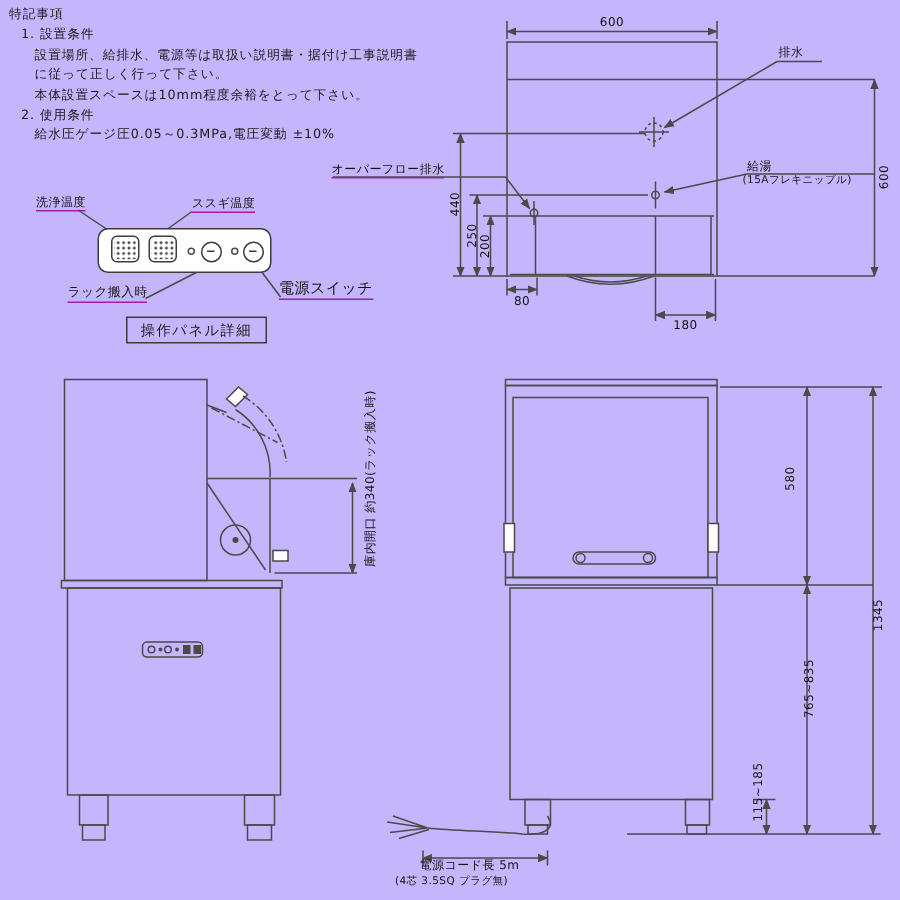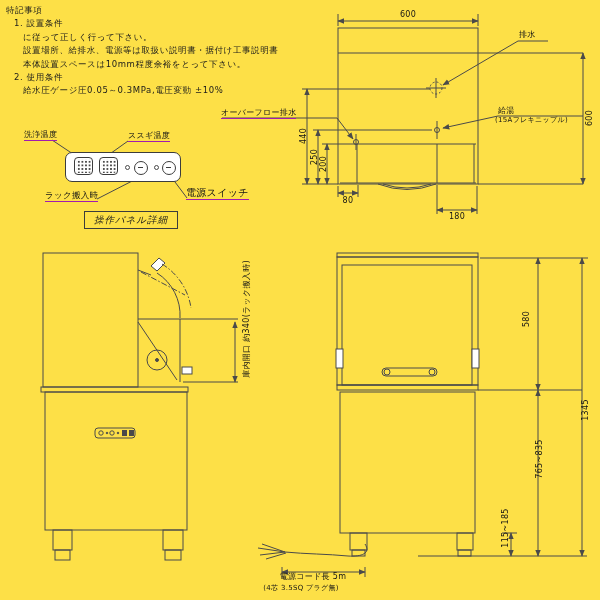--- a/index.html
+++ b/index.html
@@ -1,16 +1,16 @@
 <!DOCTYPE html>
 <html><head>
 <meta charset="utf-8">
 <style>
   html,body{margin:0;padding:0;background:#fff;}
-  .page{position:relative;width:600px;height:600px;background:#fde047;overflow:hidden;
+  .page{position:relative;width:600px;height:600px;background:#c4b5fd;overflow:hidden;
         font-family:"DejaVu Sans","Liberation Sans",sans-serif;color:#111;}
   svg{position:absolute;overflow:visible;}
   .lbl{position:absolute;white-space:nowrap;font-size:8px;line-height:1;color:#141414;letter-spacing:.3px;}
   .center{transform:translate(-50%,-50%);}
   .vert{transform:translate(-50%,-50%) rotate(-90deg);}
   .ul{border-bottom:1px solid #a21caf;padding-bottom:1px;}
   .f7{font-size:7px;}
   .notes{position:absolute;left:6px;top:4px;font-size:8.5px;line-height:13.4px;letter-spacing:.6px;color:#1a1a1a;}
   .notes .n1{margin-left:8px;}
   .notes .n2{margin-left:17px;}
@@ -19,33 +19,33 @@
   .disp{position:absolute;width:19px;height:18px;border:1.6px solid #3c3c3c;border-radius:4px;
         background-image:radial-gradient(circle,#4a4a4a .8px,transparent 1.1px);
         background-size:3.6px 3.6px;background-position:2px 2px;background-clip:content-box;padding:1px;box-sizing:border-box;}
   .d1{left:8px;top:4px;} .d2{left:33px;top:4px;}
   .ind{position:absolute;width:3px;height:3px;border:1px solid #4a4a4a;border-radius:50%;}
   .i1{left:59px;top:12px;} .i2{left:88px;top:12px;}
   .pbtn{position:absolute;width:12px;height:12px;border:1.3px solid #3c3c3c;border-radius:50%;}
   .b1{left:68px;top:8px;} .b2{left:96px;top:8px;}
   .pbtn::after{content:"";position:absolute;left:3px;top:4.8px;width:5px;height:1.6px;background:#3c3c3c;}
   .ptitle{position:absolute;left:84px;top:211px;width:92px;height:16px;border:1.2px solid #3c3c3c;
-          display:flex;align-items:center;justify-content:center;font-size:9.5px;letter-spacing:1px;color:#1a1a1a;font-style:italic;}
+          display:flex;align-items:center;justify-content:center;font-size:9.5px;letter-spacing:1px;color:#1a1a1a;}
   .footer{position:absolute;left:2px;top:563px;font-size:19px;font-weight:700;letter-spacing:.5px;color:#000;margin-top:40px;}
 </style>
 </head>
 <body>
 
 <div class="page">
 
   <div class="notes">
     <div>特記事項</div>
     <div class="n1">1. 設置条件</div>
+    <div class="n2">設置場所、給排水、電源等は取扱い説明書・据付け工事説明書</div>
     <div class="n2">に従って正しく行って下さい。</div>
-    <div class="n2">設置場所、給排水、電源等は取扱い説明書・据付け工事説明書</div>
     <div class="n2">本体設置スペースは10mm程度余裕をとって下さい。</div>
     <div class="n1">2. 使用条件</div>
     <div class="n2">給水圧ゲージ圧0.05～0.3MPa,電圧変動 ±10%</div>
   </div>
 
   <svg style="left:20px;top:125px" width="230" height="105">
     <g stroke="#4a4a4a" stroke-width="1" fill="none">
       <path d="M32,15 L56,31"></path>
       <path d="M108,16 L87,31"></path>
       <path d="M77,74 L118,53"></path>

